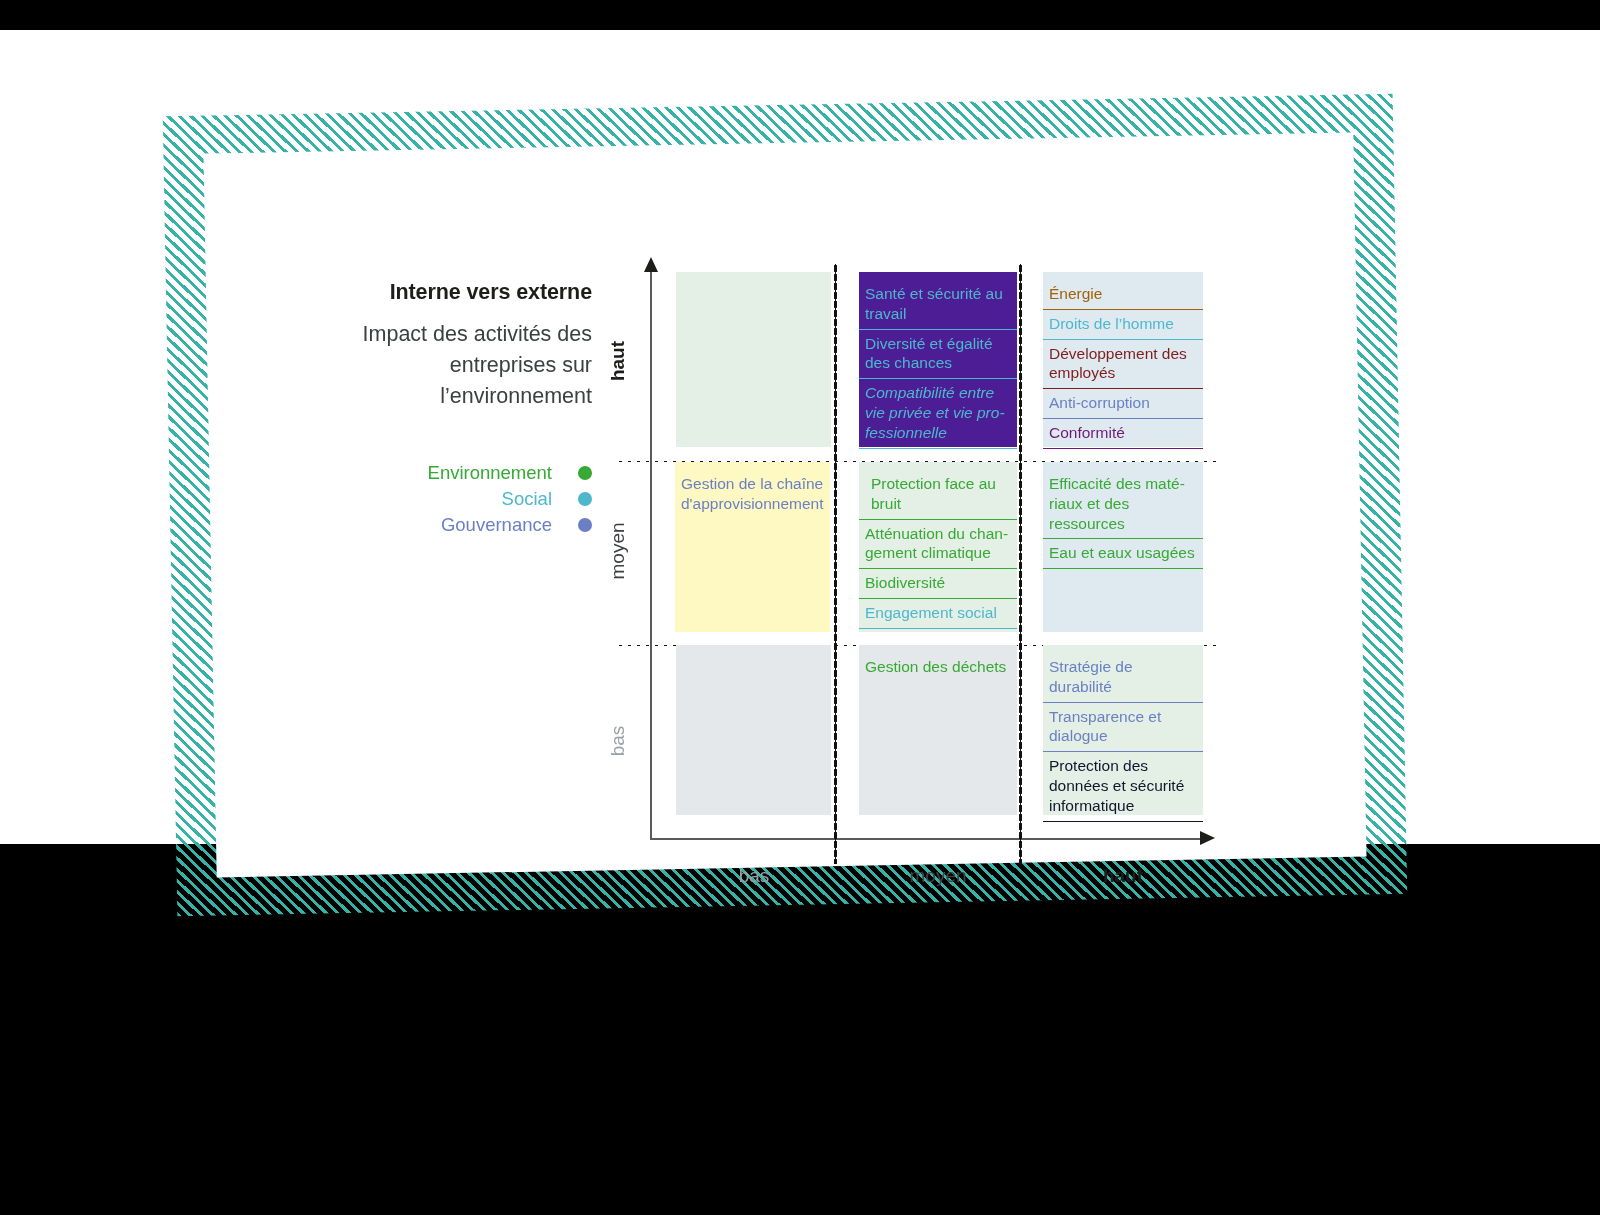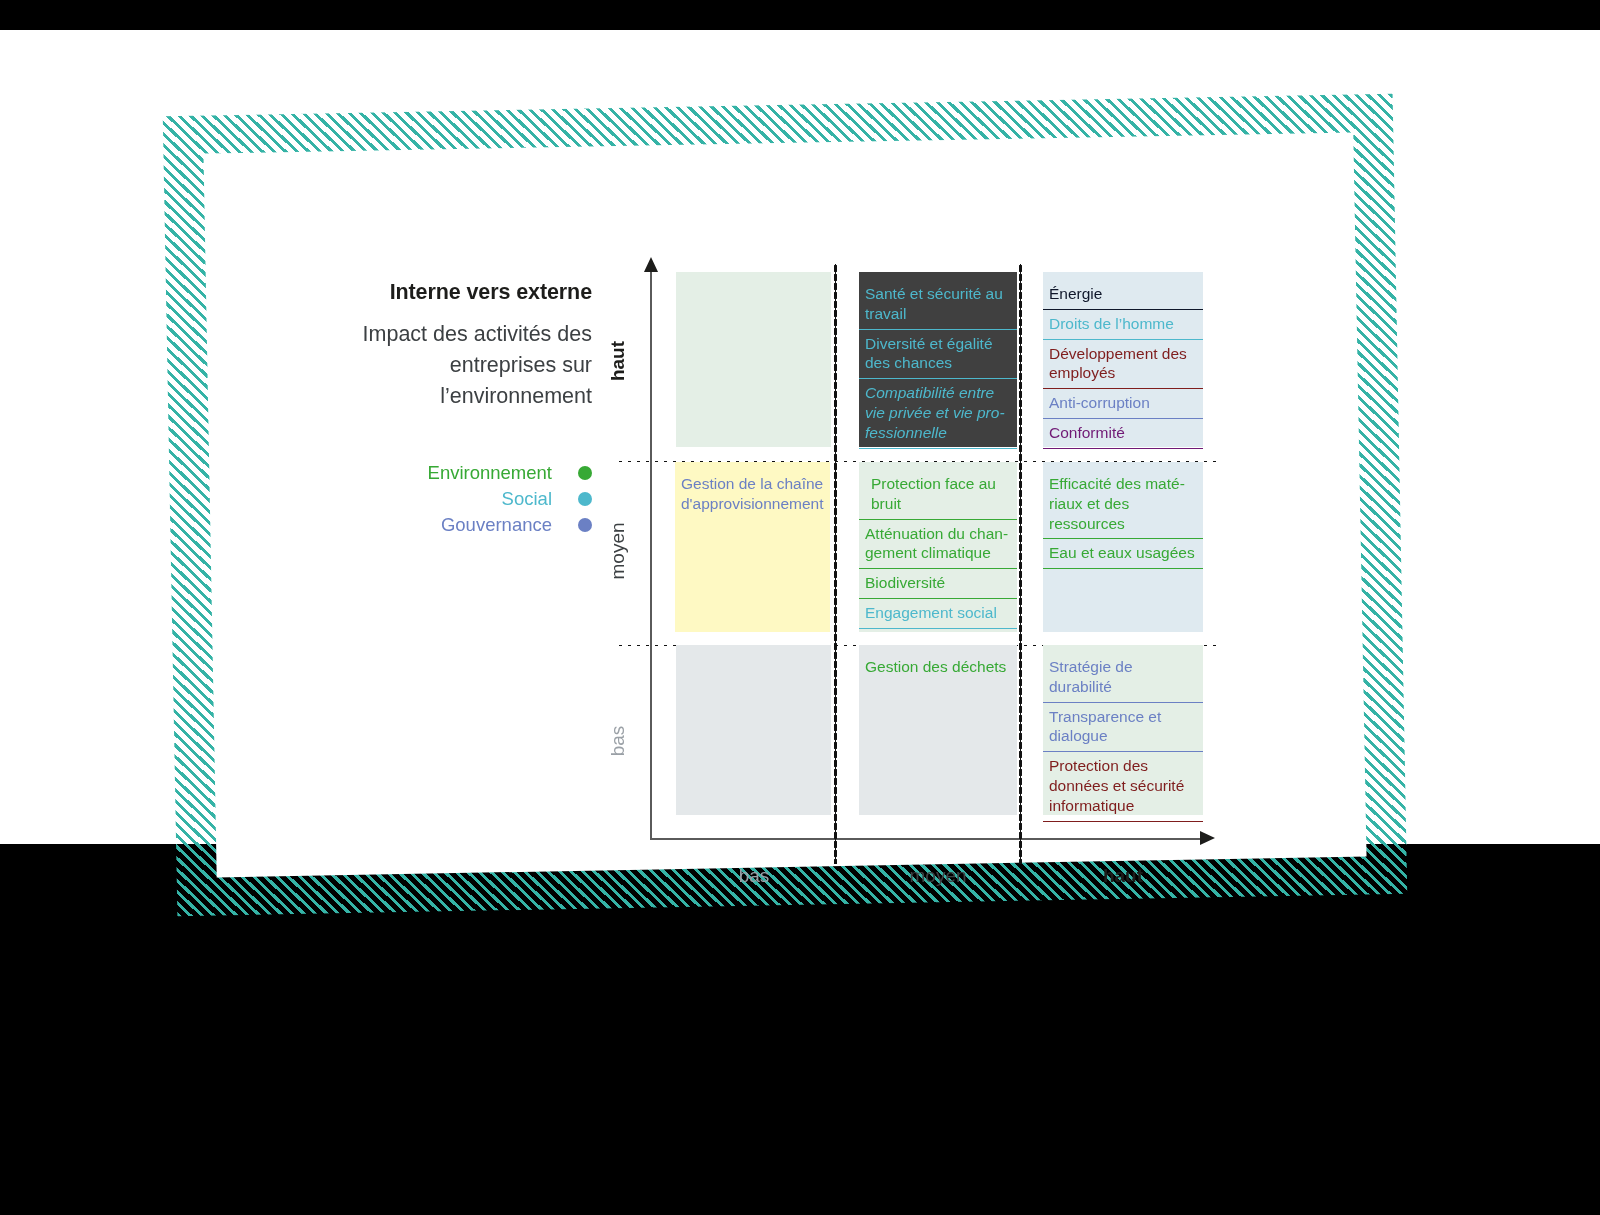--- a/index.html
+++ b/index.html
@@ -240,27 +240,27 @@
   <div class="chart" id="chart">
     <div class="axis-y"></div>
     <div class="axis-y-arrow"></div>
     <div class="axis-x"></div>
     <div class="axis-x-arrow"></div>
   <div class="grid-h" style="top: 190px;"></div>
       <div class="grid-h" style="top: 374px;"></div>
       <div class="grid-v" style="left: 184px;"></div>
       <div class="grid-v" style="left: 369px;"></div>
       <div class="cell" style="left: 26px; top: 2px; width: 155px; height: 175px; background: rgb(228, 239, 230);"></div>
-      <div class="cell" style="left: 209px; top: 2px; width: 158px; height: 175px; background: #404040;">
+      <div class="cell" style="left: 209px; top: 2px; width: 158px; height: 175px; background: #4c1d95;">
         <div class="cell-item" style="color: rgb(77, 184, 204);">Santé et sécurité  au travail</div>
         <div class="cell-item" style="color: rgb(77, 184, 204);">Diversité et égalité des chances</div>
         <div class="cell-item" style="color: rgb(77, 184, 204); font-style: italic;">Compatibilité entre vie privée et vie pro-fessionnelle</div>
       </div>
       <div class="cell" style="left: 393px; top: 2px; width: 160px; height: 175px; background: rgb(223, 234, 240);">
-        <div class="cell-item" style="color: #0f172a;">Énergie</div>
+        <div class="cell-item" style="color: #a16207;">Énergie</div>
         <div class="cell-item" style="color: rgb(77, 184, 204);">Droits de l’homme</div>
         <div class="cell-item" style="color: #7f1d1d;">Développement des employés</div>
         <div class="cell-item" style="color: rgb(107, 128, 196);">Anti-corruption</div>
         <div class="cell-item" style="color: #701a75;">Conformité</div>
       </div>
       <div class="cell" style="left: 25px; top: 192px; width: 155px; height: 170px; background: #fef9c3;">
         <div class="cell-item" style="color: rgb(107, 128, 196); border-bottom: none;">Gestion de la chaîne d'approvisionnement</div>
       </div>
       <div class="cell" style="left: 209px; top: 192px; width: 158px; height: 170px; background: rgb(228, 239, 230);">
         <div class="cell-item" style="color: rgb(55, 169, 53); padding-left: 12px;">Protection face au bruit</div>
@@ -272,21 +272,21 @@
         <div class="cell-item" style="color: rgb(55, 169, 53);">Efficacité des maté-riaux et des ressources</div>
         <div class="cell-item" style="color: rgb(55, 169, 53);">Eau et eaux usagées</div>
       </div>
       <div class="cell" style="left: 26px; top: 375px; width: 155px; height: 170px; background: rgb(228, 232, 234);"></div>
       <div class="cell" style="left: 209px; top: 375px; width: 158px; height: 170px; background: rgb(228, 232, 234);">
         <div class="cell-item" style="color: rgb(55, 169, 53); border-bottom: none;">Gestion des déchets</div>
       </div>
       <div class="cell" style="left: 393px; top: 375px; width: 160px; height: 170px; background: rgb(228, 239, 230);">
         <div class="cell-item" style="color: rgb(107, 128, 196);">Stratégie de durabilité</div>
         <div class="cell-item" style="color: rgb(107, 128, 196);">Transparence et dialogue</div>
-        <div class="cell-item" style="color: #7f1d1d;">Protection des données et sécurité informatique</div>
+        <div class="cell-item" style="color: #0f172a;">Protection des données et sécurité informatique</div>
       </div>
       <div class="tick-x t-faint" style="left: 14px; top: 595px;">bas</div>
       <div class="tick-x t-mid" style="left: 198px; top: 595px;">moyen</div>
       <div class="tick-x t-strong" style="left: 383px; top: 595px;">haut</div>
       <div class="tick-y t-faint" style="left: -92px; top: 460px;">bas</div>
       <div class="tick-y t-mid" style="left: -92px; top: 270px;">moyen</div>
       <div class="tick-y t-strong" style="left: -92px; top: 80px;">haut</div>
     </div>
 
 </div>

